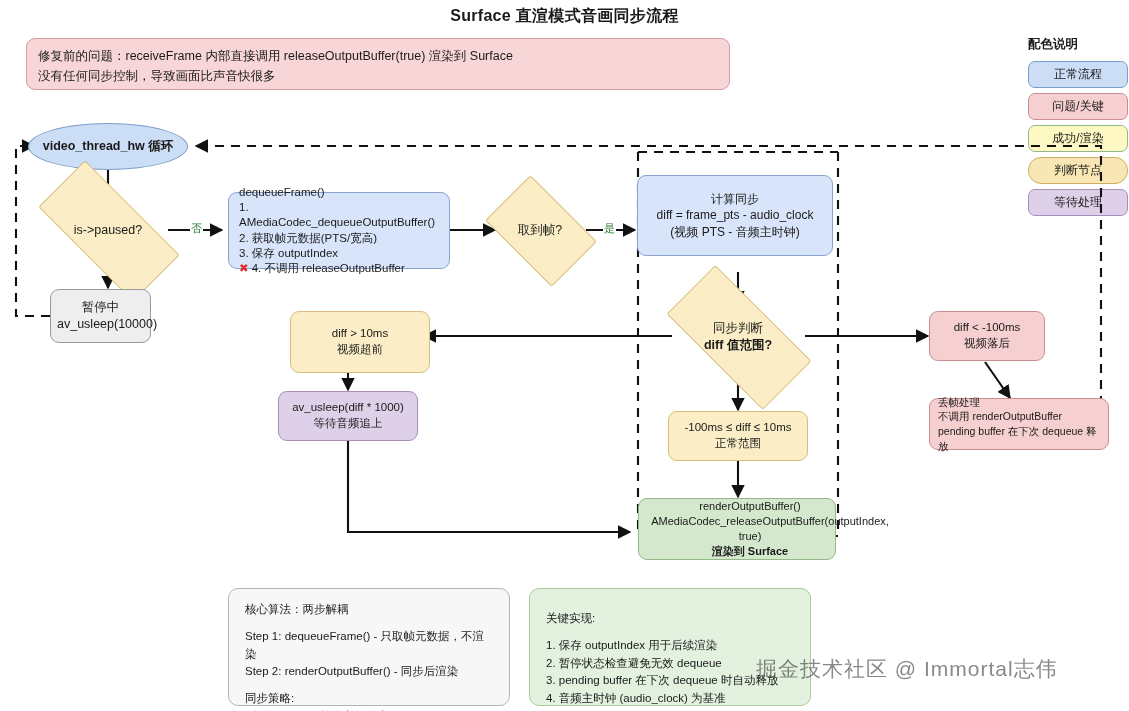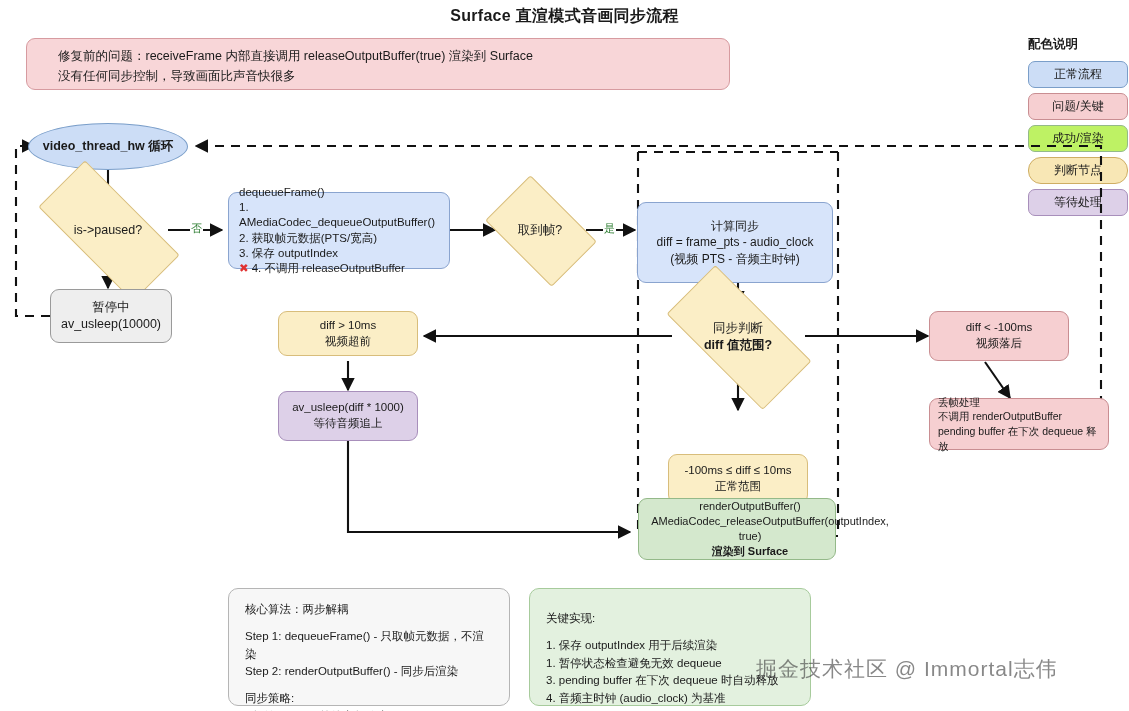--- a/index.html
+++ b/index.html
@@ -29,21 +29,21 @@
   .c-wait{background:#ddd0e8;border-color:#a88fbb;}
   .c-gray{background:#eeeeee;border-color:#9a9a9a;}
   .c-note-gray{background:#f7f7f7;border-color:#b5b5b5;}
   .c-note-green{background:#e3f1df;border-color:#a7cb9c;}
 
   .title{position:absolute;left:0;top:6px;width:1129px;text-align:center;
          font-size:16px;font-weight:bold;letter-spacing:.3px;}
 
   .warnbox{position:absolute;left:26px;top:38px;width:704px;height:52px;
            border:1px solid #d79ba0;background:#f8d6d8;border-radius:9px;
-           font-size:12.5px;line-height:1.6;padding:7px 31px;box-sizing:border-box;text-align:left;}
+           font-size:12.5px;line-height:1.6;padding:7px 11px;box-sizing:border-box;text-align:left;}
 
   .legend{position:absolute;left:1028px;top:36px;width:100px;}
   .legend-title{font-size:12.5px;font-weight:bold;margin-bottom:8px;}
   .legend-item{height:25px;margin-bottom:5px;border-radius:7px;border:1px solid #888;
                display:flex;align-items:center;justify-content:center;font-size:12px;}
 
   .diamond{position:absolute;}
   .diamond .dshape{position:absolute;left:0;top:0;width:100%;height:100%;
       background:#fbeec6;border:1px solid #d8bd7b;
       transform:rotate(45deg);border-radius:3px;}
@@ -71,21 +71,21 @@
 
   <div class="warnbox">
     <div>修复前的问题：receiveFrame 内部直接调用 releaseOutputBuffer(true) 渲染到 Surface</div>
     <div>没有任何同步控制，导致画面比声音快很多</div>
   </div>
 
   <div class="legend">
     <div class="legend-title">配色说明</div>
     <div class="legend-item c-normal" style="background: rgb(204, 221, 246); border-color: rgb(122, 158, 201);">正常流程</div>
     <div class="legend-item c-problem" style="background: rgb(246, 207, 209); border-color: rgb(201, 142, 146);">问题/关键</div>
-    <div class="legend-item c-success" style="background: #bef264; border-color: rgb(148, 185, 137);">成功/渲染</div>
+    <div class="legend-item c-success" style="background: #fef9c3; border-color: rgb(148, 185, 137);">成功/渲染</div>
     <div class="legend-item c-decision" style="background: rgb(248, 231, 181); border-color: rgb(207, 174, 99); border-radius: 13px;">判断节点</div>
     <div class="legend-item c-wait" style="background: rgb(221, 208, 232); border-color: rgb(168, 143, 187);">等待处理</div>
   </div>
 
   <svg class="edges" viewBox="0 0 1129 711">
     <defs>
       <marker id="arrow" viewBox="0 0 10 10" refX="9" refY="5" markerWidth="6.5" markerHeight="6.5" orient="auto-start-reverse">
         <path d="M 0 0 L 10 5 L 0 10 z" fill="#111"></path>
       </marker>
     </defs>
@@ -141,21 +141,21 @@
 
   <div class="node ellipse c-normal bold" style="left:28px;top:123px;width:160px;height:47px;">
     <div class="inner">video_thread_hw 循环</div>
   </div>
 
   <div class="diamond" style="left:42px;top:198px;width:132px;height:64px;">
     <div class="dshape"></div>
     <div class="dtext">is-&gt;paused?</div>
   </div>
 
-  <div class="node c-gray" style="left:50px;top:289px;width:122px;height:54px;">
+  <div class="node c-gray" style="left:50px;top:289px;width:101px;height:54px;">
     <div class="inner">
       <div>暂停中</div>
       <div>av_usleep(10000)</div>
     </div>
   </div>
 
   <div class="node left c-normal2" style="left:228px;top:192px;width:222px;height:77px;padding:8px 10px;justify-content:flex-start;">
     <div class="inner" style="font-size:11.5px;line-height:1.33;">
       <div>dequeueFrame()</div>
       <div>1. AMediaCodec_dequeueOutputBuffer()</div>
@@ -166,60 +166,60 @@
         <span>4. 不调用 releaseOutputBuffer</span>
       </div>
     </div>
   </div>
 
   <div class="diamond" style="left:494px;top:199px;width:92px;height:62px;">
     <div class="dshape"></div>
     <div class="dtext">取到帧?</div>
   </div>
 
-  <div class="node c-normal2" style="left:637px;top:202px;width:196px;height:81px;">
+  <div class="node c-normal2" style="left:637px;top:175px;width:196px;height:81px;">
     <div class="inner" style="font-size:12px;">
       <div>计算同步</div>
       <div>diff = frame_pts - audio_clock</div>
       <div>(视频 PTS - 音频主时钟)</div>
     </div>
   </div>
 
   <div class="diamond" style="left:671px;top:303px;width:134px;height:67px;">
     <div class="dshape"></div>
     <div class="dtext">
       <div>
         <div>同步判断</div>
         <div class="bold">diff 值范围?</div>
       </div>
     </div>
   </div>
 
-  <div class="node c-decision-lite" style="left:278px;top:311px;width:140px;height:45px;">
+  <div class="node c-decision-lite" style="left:290px;top:311px;width:140px;height:62px;">
     <div class="inner" style="font-size:11.5px;">
       <div>diff &gt; 10ms</div>
       <div>视频超前</div>
     </div>
   </div>
 
   <div class="node c-wait" style="left:278px;top:391px;width:140px;height:50px;">
     <div class="inner" style="font-size:11.5px;">
       <div>av_usleep(diff * 1000)</div>
       <div>等待音频追上</div>
     </div>
   </div>
 
-  <div class="node c-decision-lite" style="left:668px;top:411px;width:140px;height:50px;margin-top:43px;">
+  <div class="node c-decision-lite" style="left:668px;top:411px;width:140px;height:50px;">
     <div class="inner" style="font-size:11.5px;">
       <div>-100ms ≤ diff ≤ 10ms</div>
       <div>正常范围</div>
     </div>
   </div>
 
-  <div class="node c-problem" style="left:929px;top:311px;width:140px;height:50px;">
+  <div class="node c-problem" style="left:929px;top:311px;width:116px;height:50px;">
     <div class="inner" style="font-size:11.5px;">
       <div>diff &lt; -100ms</div>
       <div>视频落后</div>
     </div>
   </div>
 
   <div class="node left c-problem" style="left:929px;top:398px;width:180px;height:52px;padding:14px 8px;justify-content:flex-start;">
     <div class="inner" style="font-size:10.5px;line-height:1.4;">
       <div>丢帧处理</div>
       <div>不调用 renderOutputBuffer</div>
@@ -245,20 +245,20 @@
     <div>同步策略:</div>
     <div>· 超前 &gt;10ms: 等待音频追上</div>
 
   </div>
 
   <div class="note c-note-green" style="left:529px;top:588px;width:282px;height:118px;border-color:#a7cb9c;">
     <div style="height:9px;"></div>
     <div>关键实现:</div>
     <div style="height:9px;"></div>
     <div>1. 保存 outputIndex 用于后续渲染</div>
-    <div>1. 暂停状态检查避免无效 dequeue</div>
+    <div>2. 暂停状态检查避免无效 dequeue</div>
     <div>3. pending buffer 在下次 dequeue 时自动释放</div>
     <div>4. 音频主时钟 (audio_clock) 为基准</div>
   </div>
 
   <div class="watermark">掘金技术社区 @ Immortal志伟</div>
 
 </div>
 
 </body></html>

